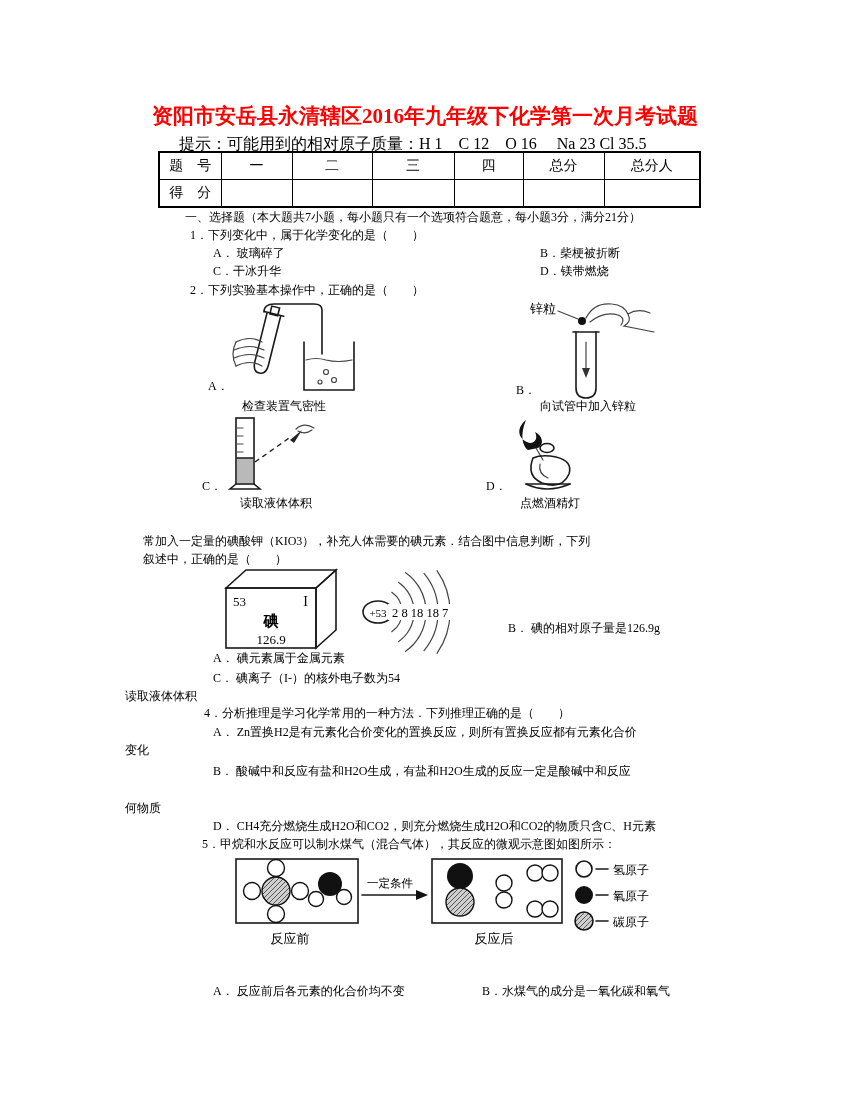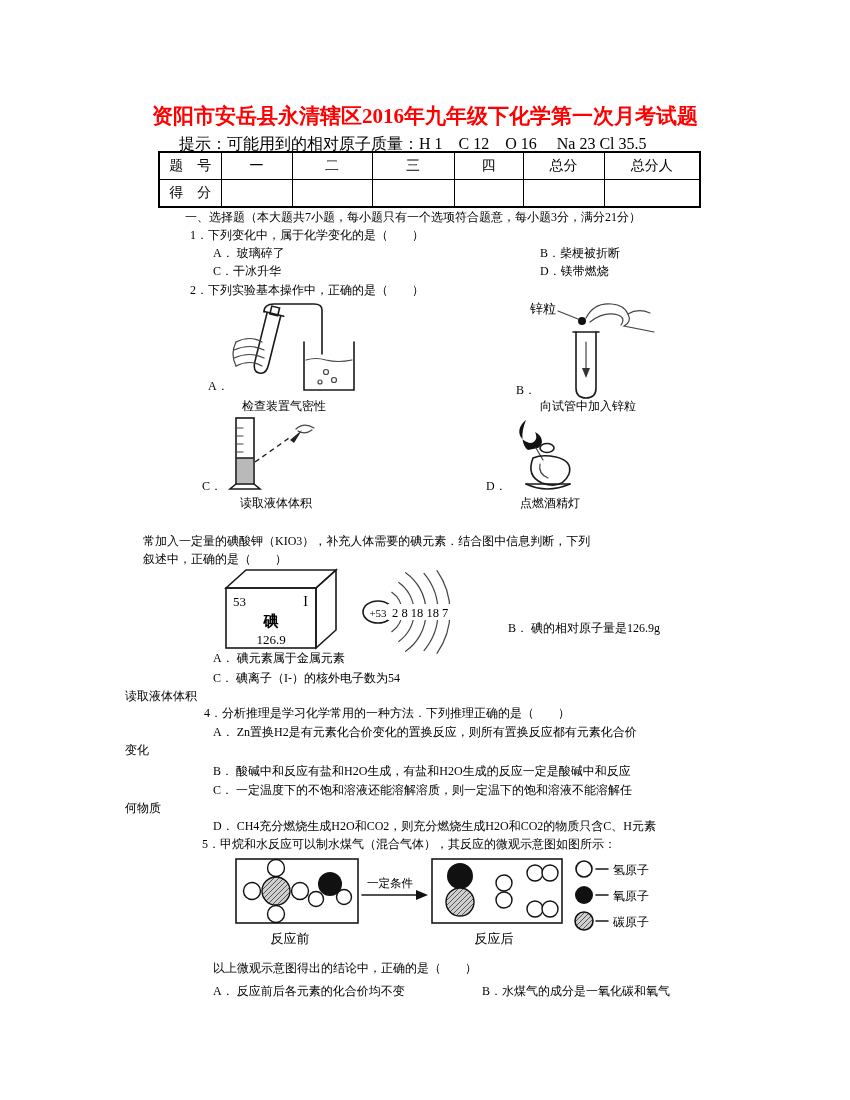--- a/index.html
+++ b/index.html
@@ -192,21 +192,20 @@
 
   <div class="ln" style="left:213px;top:650px">A． 碘元素属于金属元素</div>
   <div class="ln" style="left:508px;top:620px">B． 碘的相对原子量是126.9g</div>
   <div class="ln" style="left:213px;top:670px">C． 碘离子（I-）的核外电子数为54</div>
   <div class="ln" style="left:125px;top:688px">读取液体体积</div>
 
   <div class="ln" style="left:204px;top:705px">4．分析推理是学习化学常用的一种方法．下列推理正确的是（　　）</div>
   <div class="ln" style="left:213px;top:724px">A． Zn置换H2是有元素化合价变化的置换反应，则所有置换反应都有元素化合价</div>
   <div class="ln" style="left:125px;top:742px">变化</div>
   <div class="ln" style="left:213px;top:763px">B． 酸碱中和反应有盐和H2O生成，有盐和H2O生成的反应一定是酸碱中和反应</div>
-  <div class="ln" style="left:213px;top:782px">C． 一定温度下的不饱和溶液还能溶解溶质，则一定温下的饱和溶液不能溶解任</div>
   <div class="ln" style="left:125px;top:800px">何物质</div>
   <div class="ln" style="left:213px;top:818px">D． CH4充分燃烧生成H2O和CO2，则充分燃烧生成H2O和CO2的物质只含C、H元素</div>
 
   <div class="ln" style="left:202px;top:836px">5．甲烷和水反应可以制水煤气（混合气体），其反应的微观示意图如图所示：</div>
 
   <div class="fig" style="left:232px;top:855px">
     <svg width="420" height="92" viewBox="0 0 420 92">
       <defs>
         <pattern id="hatch" patternUnits="userSpaceOnUse" width="5" height="5">
           <rect width="5" height="5" fill="#cfcfcf"></rect>
@@ -249,17 +248,16 @@
         <circle cx="352" cy="40" r="9" fill="#111"></circle>
         <line class="sk" x1="364" y1="40" x2="376" y2="40"></line>
         <text x="381" y="45" font-size="12">氧原子</text>
         <circle cx="352" cy="66" r="9" fill="url(#hatch)" stroke="#111" stroke-width="1.6"></circle>
         <line class="sk" x1="364" y1="66" x2="376" y2="66"></line>
         <text x="381" y="71" font-size="12">碳原子</text>
       </g>
     </svg>
   </div>
 
-  <div class="ln" style="left:213px;top:960px">以上微观示意图得出的结论中，正确的是（　　）</div>
   <div class="ln" style="left:213px;top:983px">A． 反应前后各元素的化合价均不变</div>
   <div class="ln" style="left:482px;top:983px">B．水煤气的成分是一氧化碳和氧气</div>
 
 </div>
 
 </body></html>

